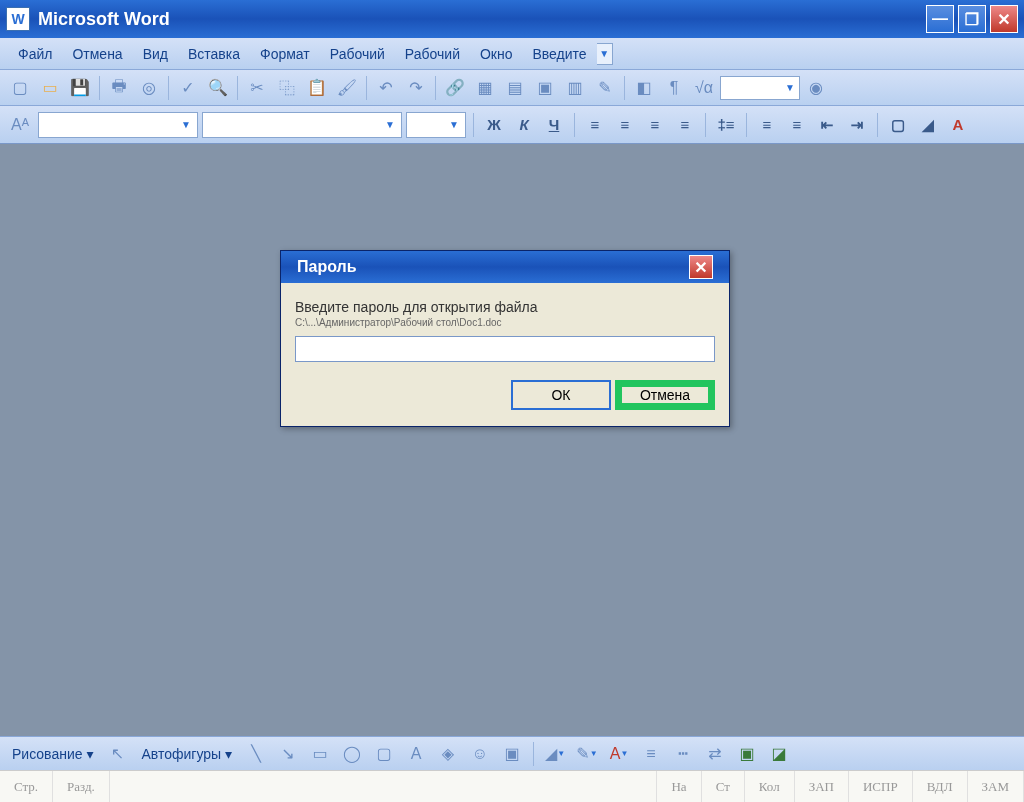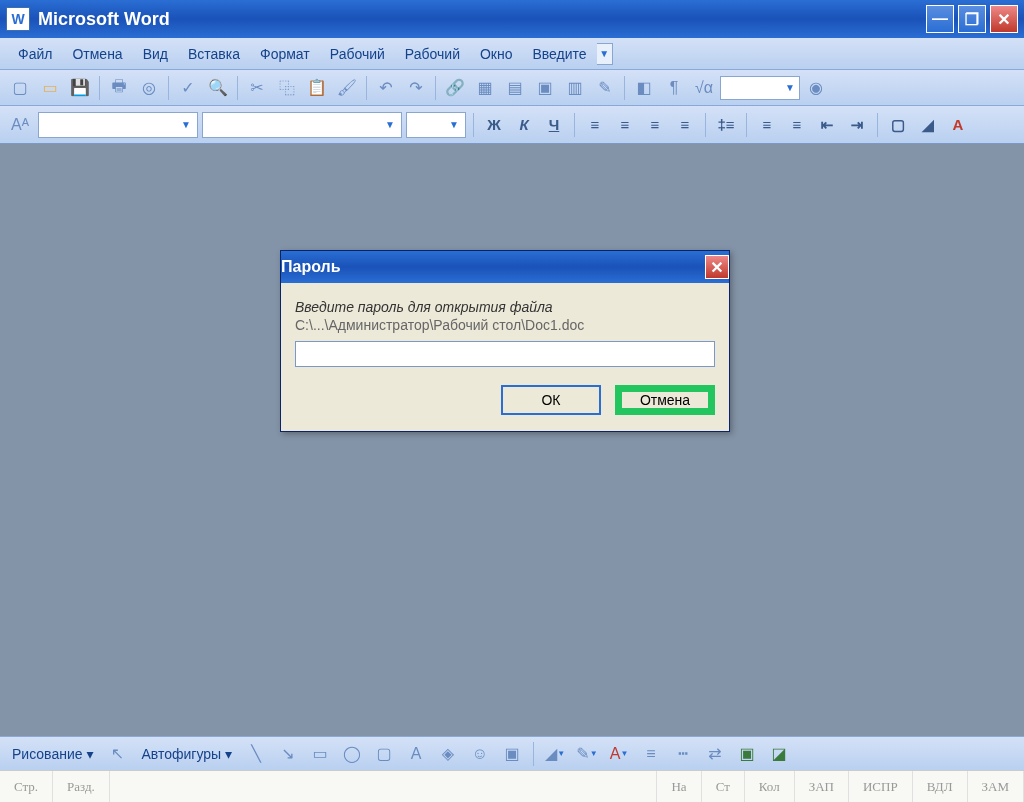--- a/index.html
+++ b/index.html
@@ -155,57 +155,56 @@
   box-shadow: 2px 2px 6px rgba(0,0,0,0.3);
 }
 .dialog-title {
   height: 32px;
   background: linear-gradient(to bottom, #2a6ed4 0%, #1a52b8 50%, #2a6ed4 100%);
   color: #fff;
   font-weight: bold;
   font-size: 16px;
   display: flex;
   align-items: center;
-  padding: 0 0;
+  padding: 0 16px;
 }
 .dialog-title .spacer { flex: 1; }
 .dialog-close {
   width: 24px; height: 24px;
   background: linear-gradient(#e88,#c0392b);
   border: 1px solid #fff;
   color: #fff;
   display: flex; align-items: center; justify-content: center;
   font-weight: bold;
   cursor: pointer;
 }
 .dialog-body {
   padding: 16px 14px 8px 14px;
 }
 .dialog-body .prompt {
   color: #333;
   font-size: 14px;
   margin-bottom: 2px;
-  font-style: italic;
 }
 .dialog-body .path {
   color: #666;
-  font-size: 14px;
+  font-size: 10px;
   margin-bottom: 8px;
 }
 .dialog-body input[type=password] {
   width: 100%;
   height: 26px;
   border: 1px solid #7a98c8;
   padding: 2px 4px;
   font-size: 14px;
 }
 .dialog-buttons {
   display: flex;
   justify-content: flex-end;
-  gap: 14px;
+  gap: 4px;
   padding: 10px 14px 16px 14px;
 }
 .dialog-buttons button {
   width: 100px;
   height: 30px;
   border: 7px solid #22c55e;
   background: #ece9d8;
   font-size: 14px;
   cursor: pointer;
 }

